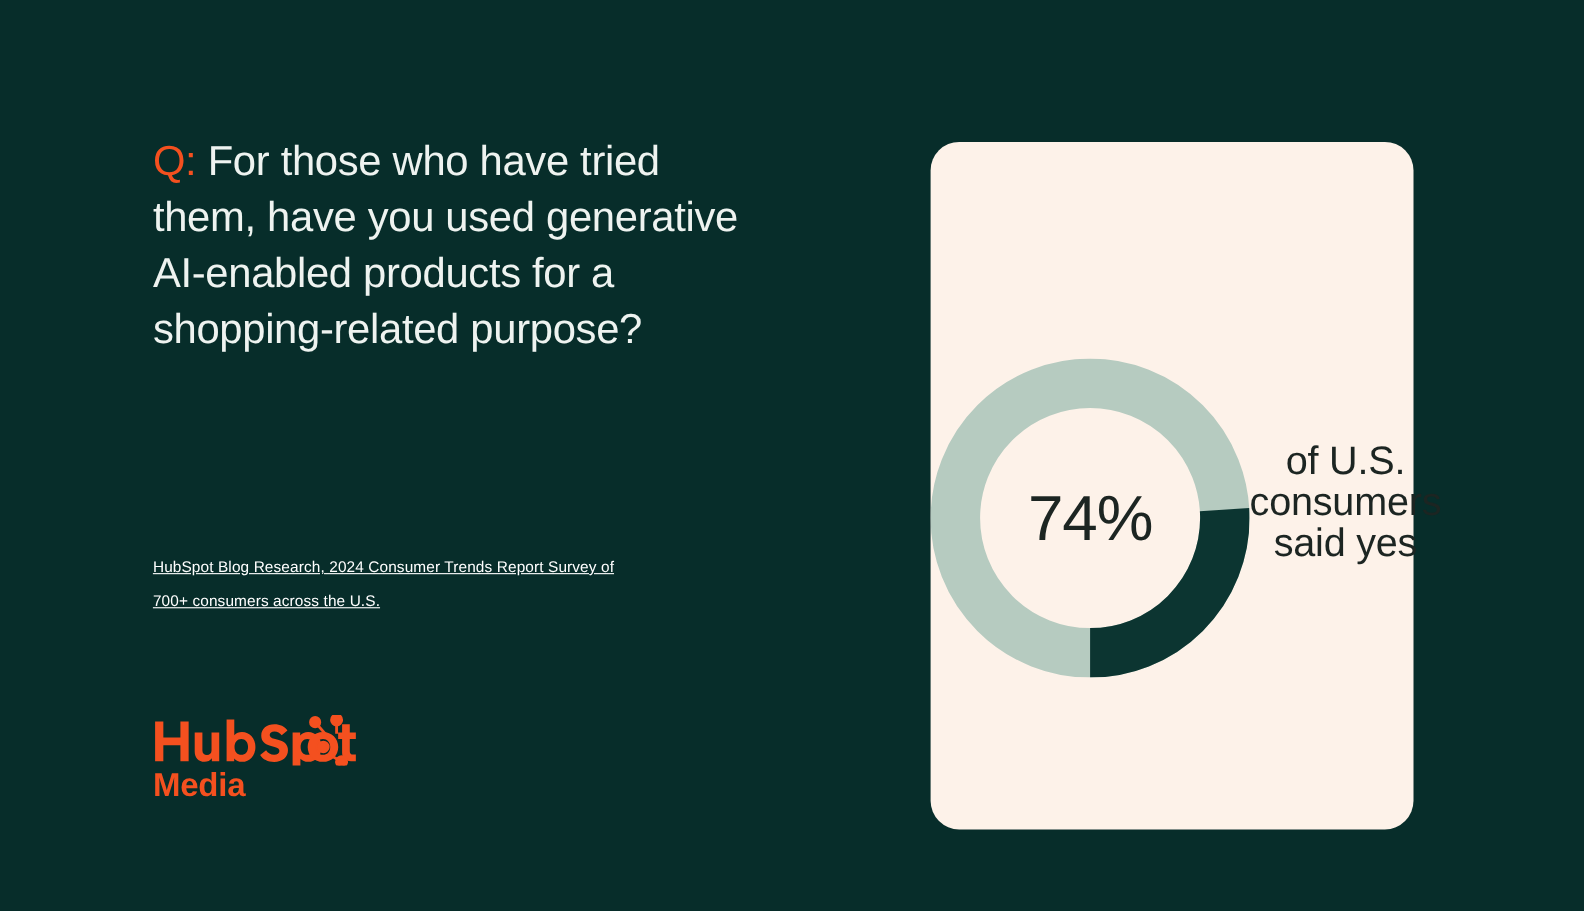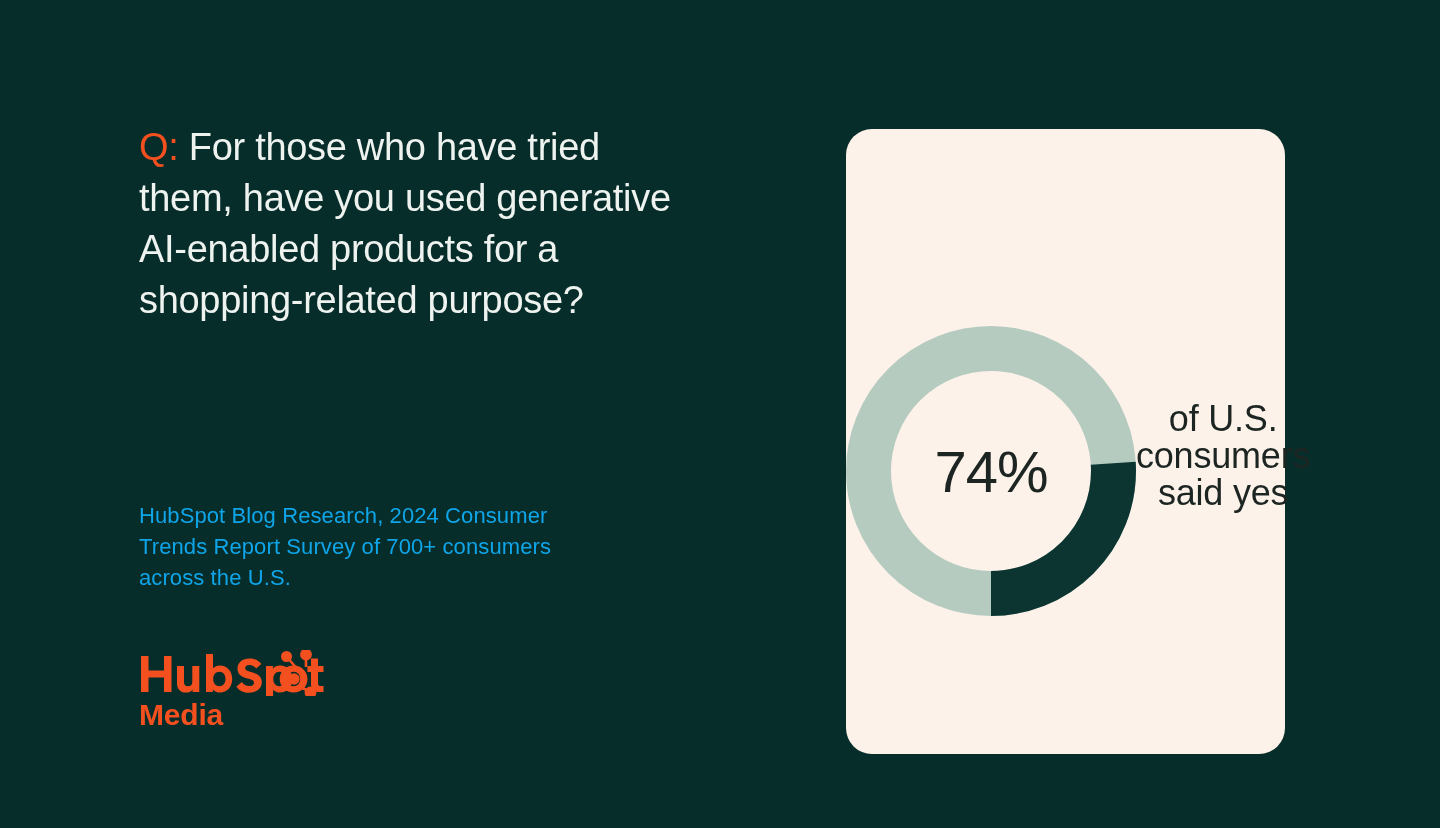--- a/index.html
+++ b/index.html
@@ -36,26 +36,27 @@
   .question .q-marker {
     color: #f4501f;
     font-weight: 400;
   }
 
   .source-note {
     position: absolute;
     left: 0px;
     top: 378px;
     width: 440px;
-    font-size: 22px;
+    font-size: 14px;
     line-height: 31px;
-    color: #0ea5e9;
+    color: #ffffff;
     font-weight: 400;
     letter-spacing: 0.1px;
     margin: 0;
+    text-decoration: underline;
   }
 
   
   .logo-block {
     position: absolute;
     left: 0px;
     top: 528px;
   }
   .logo-wordmark {
     position: relative;

